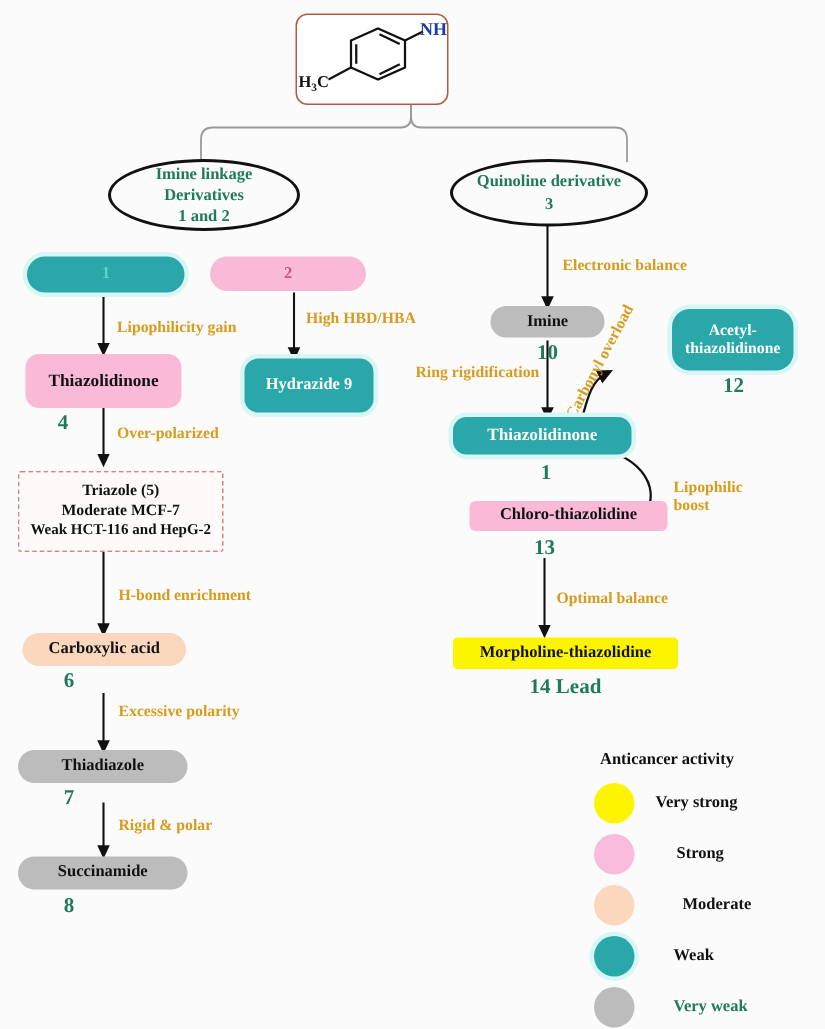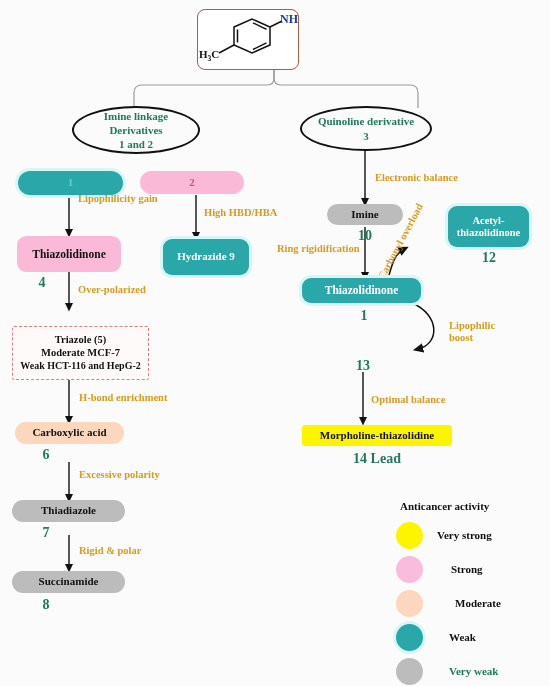--- a/index.html
+++ b/index.html
@@ -164,36 +164,36 @@
   </div>
 
   <div class="box pill teal" style="left:18px; top:171px; width:105px; height:24px; font-size:11px;">
     <span style="color:#63d0d1;">1</span>
   </div>
 
   <div class="box pill pink2" style="left:140px; top:171px; width:104px; height:23px; font-size:11px;">
     <span>2</span>
   </div>
 
-  <div class="alabel" style="left:78px; top:193px;">Lipophilicity gain</div>
+  <div class="alabel" style="left:78px; top:213px;">Lipophilicity gain</div>
 
   <div class="alabel" style="left:204px; top:207px;">High HBD/HBA</div>
 
   <div class="box pink" style="left:17px; top:236px; width:104px; height:36px; font-size:11.5px;">
     <span>Thiazolidinone</span>
   </div>
   <div class="num" style="left:32px; top:275px; width:20px;">4</div>
 
   <div class="box teal" style="left:163px; top:239px; width:86px; height:36px; font-size:11px;">
     <span>Hydrazide 9</span>
   </div>
 
   <div class="alabel" style="left:78px; top:284px;">Over-polarized</div>
 
-  <div class="dashed-box" style="left:12px; top:326px; width:137px; height:54px; font-size:10.5px;">
+  <div class="dashed-box" style="left:12px; top:314px; width:137px; height:54px; font-size:10.5px;">
     <span>Triazole  (5)</span>
     <span>Moderate MCF-7</span>
     <span style="font-size:10px;">Weak  HCT-116  and HepG-2</span>
   </div>
 
   <div class="alabel" style="left:79px; top:392px;">H-bond enrichment</div>
 
   <div class="box pill peach" style="left:15px; top:422px; width:109px; height:22px; font-size:11px;">
     <span>Carboxylic acid</span>
   </div>
@@ -217,36 +217,39 @@
 
   <div class="box pill grey" style="left:327px; top:204px; width:76px; height:21px; font-size:11px;">
     <span>Imine</span>
   </div>
   <div class="num" style="left:355px; top:228px; width:20px;">10</div>
 
   <div class="alabel rot" style="left:386px; top:270px;">Carbonyl overload</div>
 
   <div class="alabel" style="left:277px; top:243px;">Ring rigidification</div>
 
-  <div class="box teal" style="left:448px; top:206px; width:81px; height:41px; font-size:10.5px; flex-direction:column;">
+  <div class="box teal" style="left:448px; top:206px; width:81px; height:41px; font-size:10.5px; flex-direction:column;border-radius:12px;">
     <span>Acetyl-</span>
     <span>thiazolidinone</span>
   </div>
   <div class="num" style="left:478px; top:250px; width:22px;">12</div>
 
   <div class="box teal" style="left:302px; top:278px; width:119px; height:25px; font-size:11.5px;">
     <span>Thiazolidinone</span>
   </div>
   <div class="num" style="left:354px; top:308px; width:20px;">1</div>
 
   <div class="alabel wrap" style="left:449px; top:320px; width:60px;">
     <span>Lipophilic</span><br>
     <span>boost</span>
   </div>
 
+  <div class="box pink" style="left:313px; top:334px; width:132px; height:20px; font-size:11px; border-radius:4px;">
+    <span>Chloro-thiazolidine</span>
+  </div>
   <div class="num" style="left:353px; top:358px; width:20px;">13</div>
 
   <div class="alabel" style="left:371px; top:394px;">Optimal balance</div>
 
   <div class="box yellow" style="left:302px; top:425px; width:150px; height:21px; font-size:11px; border-radius:3px;">
     <span>Morpholine-thiazolidine</span>
   </div>
   <div class="num" style="left:341px; top:451px; width:72px;">14 Lead</div>
 
   <div class="legend" style="left:396px; top:500px; width:150px;">

